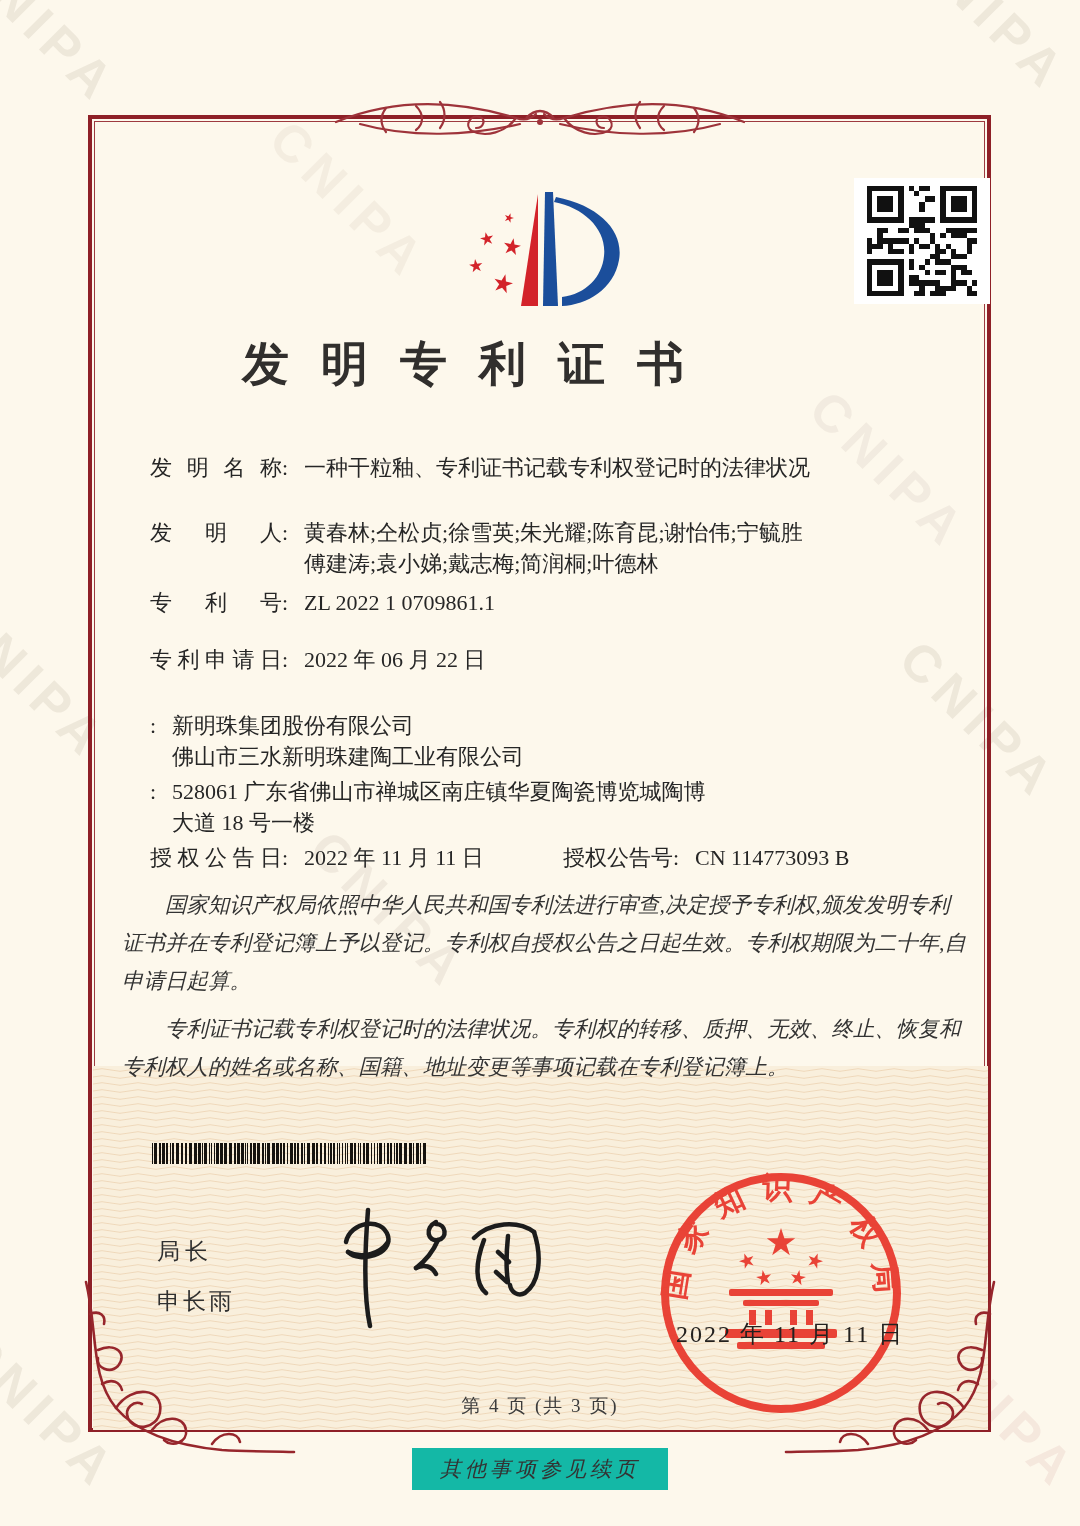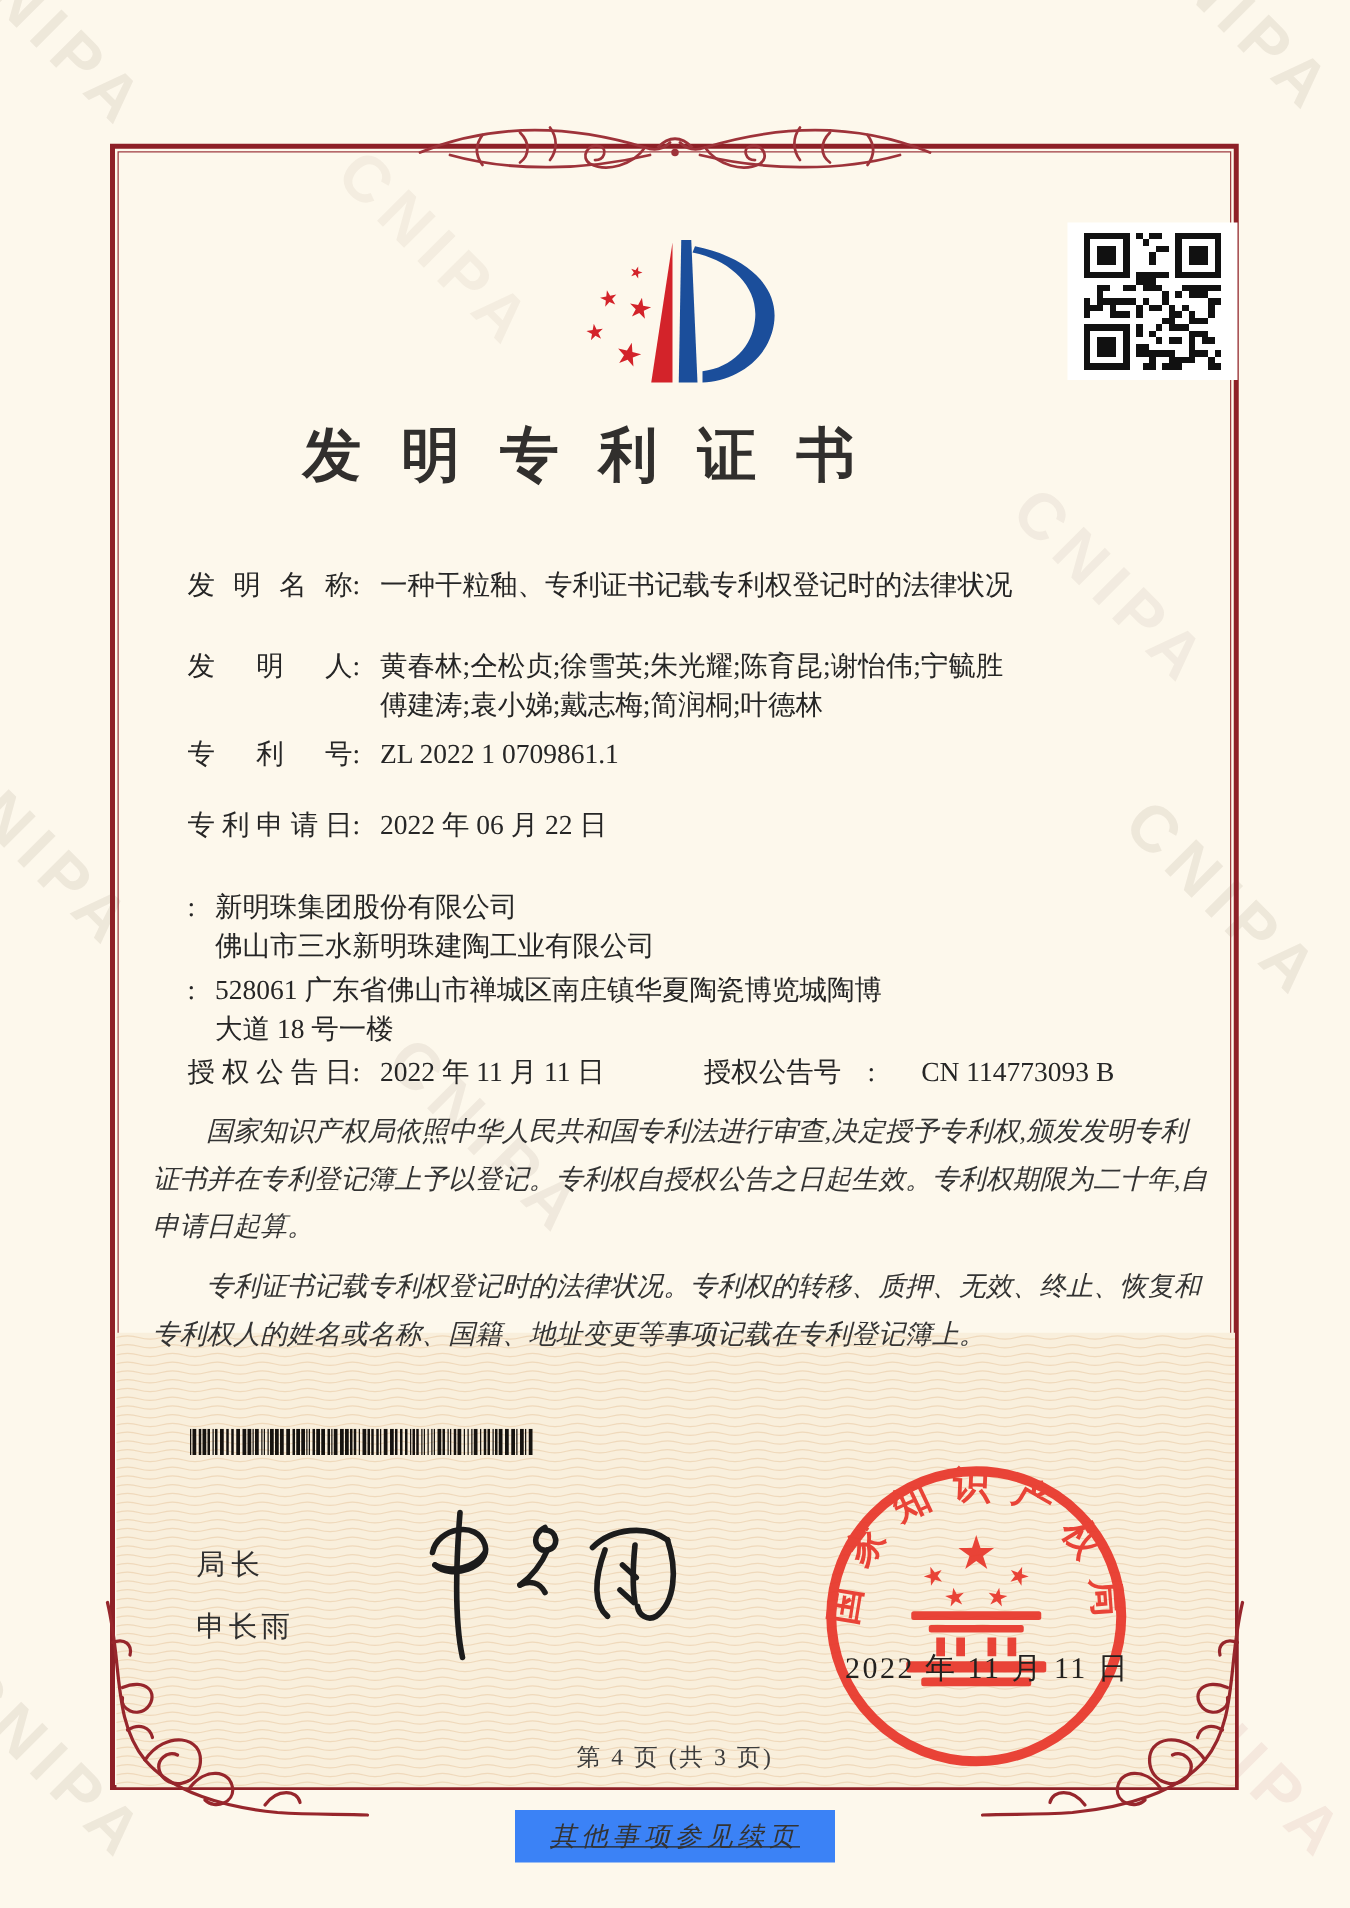--- a/index.html
+++ b/index.html
@@ -60,21 +60,21 @@
   .flabel{display:inline-block;width:132px;text-align:justify;text-align-last:justify;}
   .fcolon{display:inline-block;width:22px;text-align:left;}
   .fvalue{white-space:pre-line;max-width:680px;}
   .r-invention{top:452px;}
   .r-inventors{top:517px;}
   .r-patentno{top:587px;}
   .r-filing{top:644px;}
   .r-patentee{top:710px;}
   .r-address{top:776px;}
   .r-grantdate{top:842px;}
-  .r-grantno{top:842px;left:563px;gap:21px;}
+  .r-grantno{top:842px;left:563px;}
   .r-grantno .flabel{width:auto;text-align:left;text-align-last:auto;}
   
   .legal{
     position:absolute;left:122px;top:886px;width:844px;z-index:4;
     font-style:italic;font-size:21.5px;line-height:38px;color:#333;
   }
   .legal p{margin:0 0 10px 0;text-indent:2em;}
   
   .barcode{position:absolute;left:152px;top:1143px;z-index:4;}
   .signoff-title,.signoff-name{
@@ -89,21 +89,21 @@
   .seal-date{
     position:absolute;left:676px;top:1318px;z-index:6;
     font-size:24px;letter-spacing:2px;color:#23211f;white-space:nowrap;
   }
   .page-info{
     position:absolute;left:0;top:1393px;width:1080px;z-index:4;
     text-align:center;font-size:19px;letter-spacing:2px;color:#3c3c3c;
   }
   .cont-box{
     position:absolute;left:50%;top:1448px;transform:translateX(-50%);z-index:4;
-    background:#3b82f6;padding:7px 28px;white-space:nowrap;text-decoration:underline;
+    background:#14b8a6;padding:7px 28px;white-space:nowrap;
   }
   .cont-box span{font-style:italic;font-size:21px;letter-spacing:4px;color:#333;}
 </style>
 </head>
 <body>
 
 <div class="page">
 
   <div class="wm wm1">CNIPA</div>
   <div class="wm wm2">CNIPA</div>

